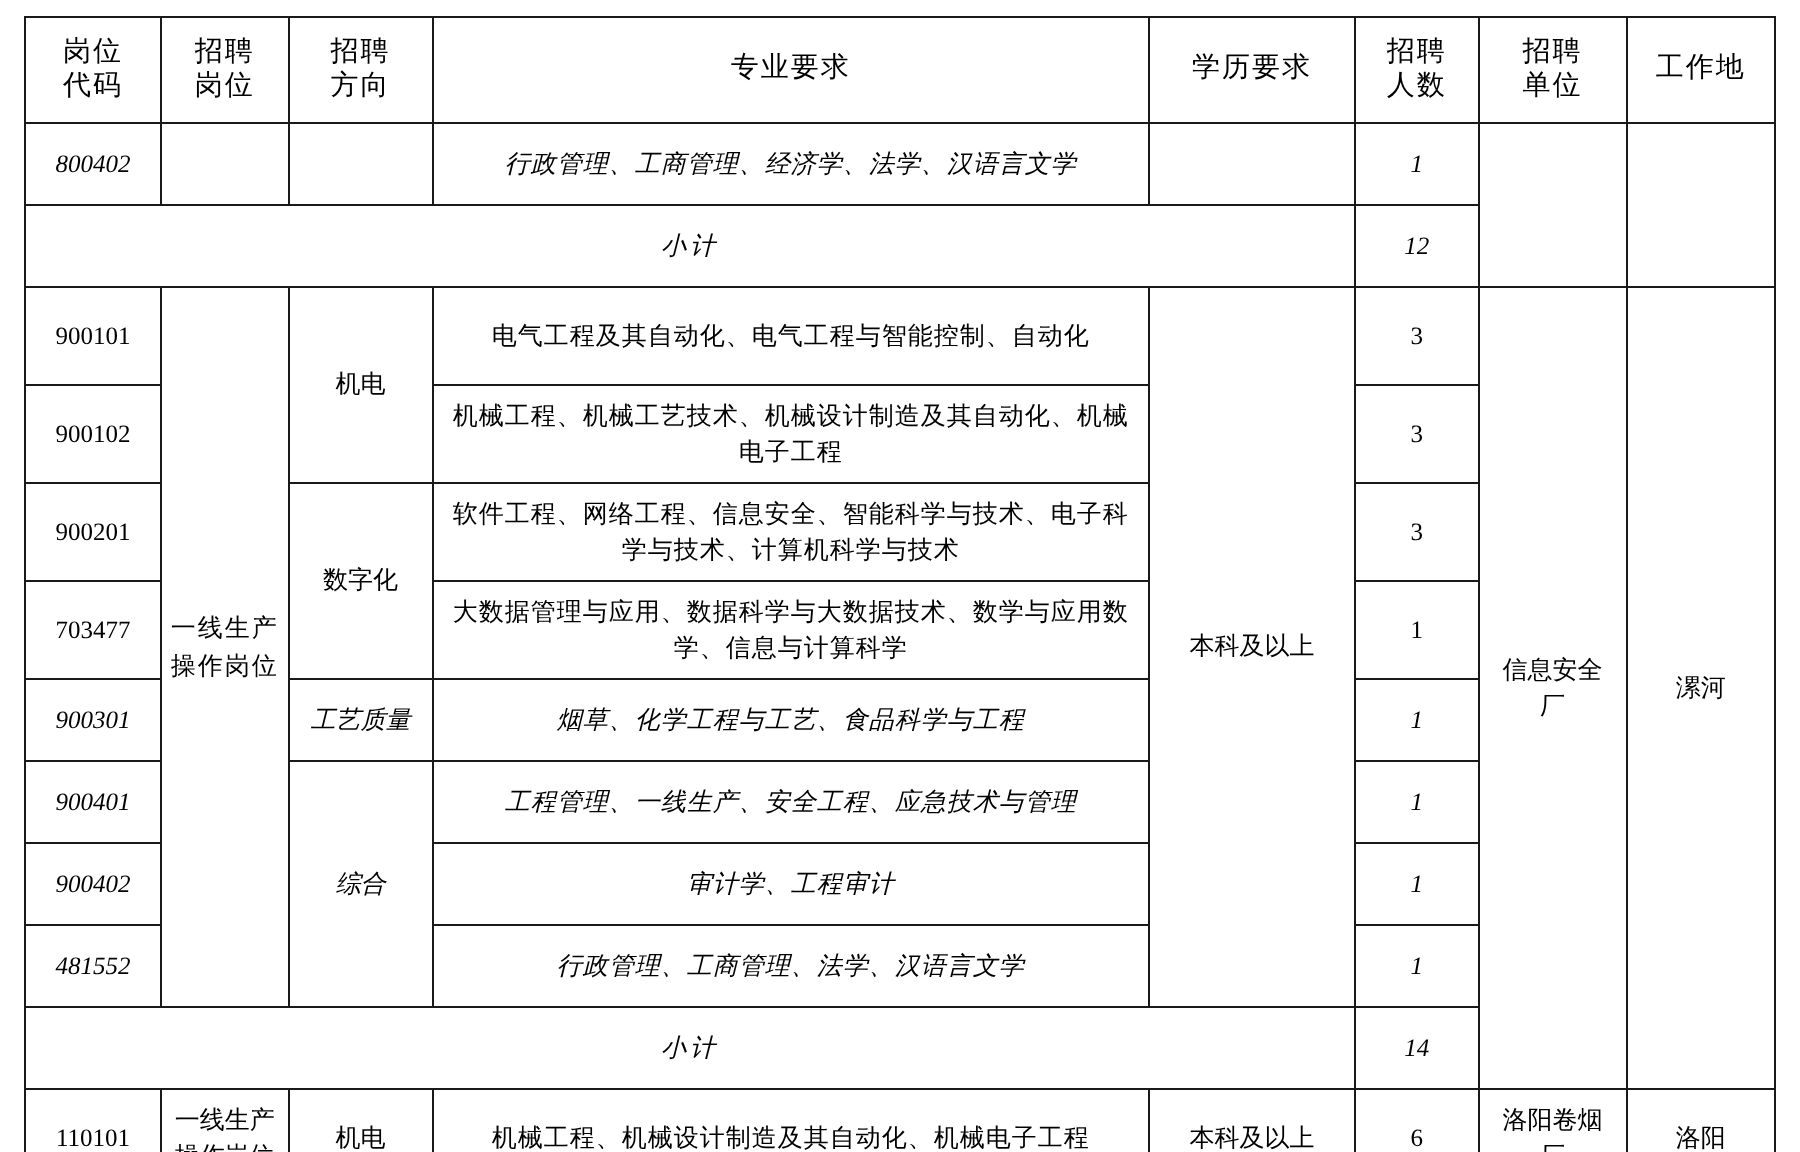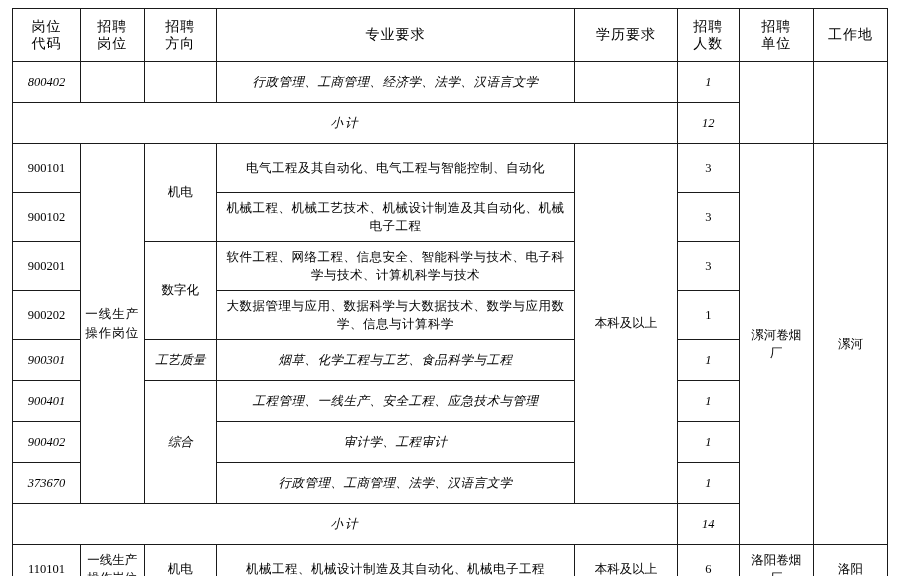--- a/index.html
+++ b/index.html
@@ -131,41 +131,41 @@
         <td>900101</td>
         <td rowspan="8" class="vert-label">
           <div>一线生产</div>
           <div>操作岗位</div>
         </td>
         <td rowspan="2">机电</td>
         <td class="major-cell">电气工程及其自动化、电气工程与智能控制、自动化</td>
         <td rowspan="8">本科及以上</td>
         <td>3</td>
         <td rowspan="9">
-          <div>漯河卷烟</div>
+          <div>信息安全</div>
           <div>厂</div>
         </td>
         <td rowspan="9">漯河</td>
       </tr>
 
       <tr class="row-h48">
         <td>900102</td>
         <td class="major-cell">机械工程、机械工艺技术、机械设计制造及其自动化、机械电子工程</td>
         <td>3</td>
       </tr>
 
       <tr class="row-h48">
         <td>900201</td>
         <td rowspan="2">数字化</td>
         <td class="major-cell">软件工程、网络工程、信息安全、智能科学与技术、电子科学与技术、计算机科学与技术</td>
         <td>3</td>
       </tr>
 
       <tr class="row-h48">
-        <td>900202</td>
+        <td>703477</td>
         <td class="major-cell">大数据管理与应用、数据科学与大数据技术、数学与应用数学、信息与计算科学</td>
         <td>1</td>
       </tr>
 
       <tr class="row-h40">
         <td>900301</td>
         <td>工艺质量</td>
         <td class="major-cell">烟草、化学工程与工艺、食品科学与工程</td>
         <td>1</td>
       </tr>
@@ -177,21 +177,21 @@
         <td>1</td>
       </tr>
 
       <tr class="row-h40">
         <td>900402</td>
         <td class="major-cell">审计学、工程审计</td>
         <td>1</td>
       </tr>
 
       <tr class="row-h40">
-        <td>373670</td>
+        <td>481552</td>
         <td class="major-cell">行政管理、工商管理、法学、汉语言文学</td>
         <td>1</td>
       </tr>
 
       <tr class="row-h40">
         <td colspan="5" class="subtotal">小计</td>
         <td>14</td>
       </tr>
 
       <tr class="row-h48">

